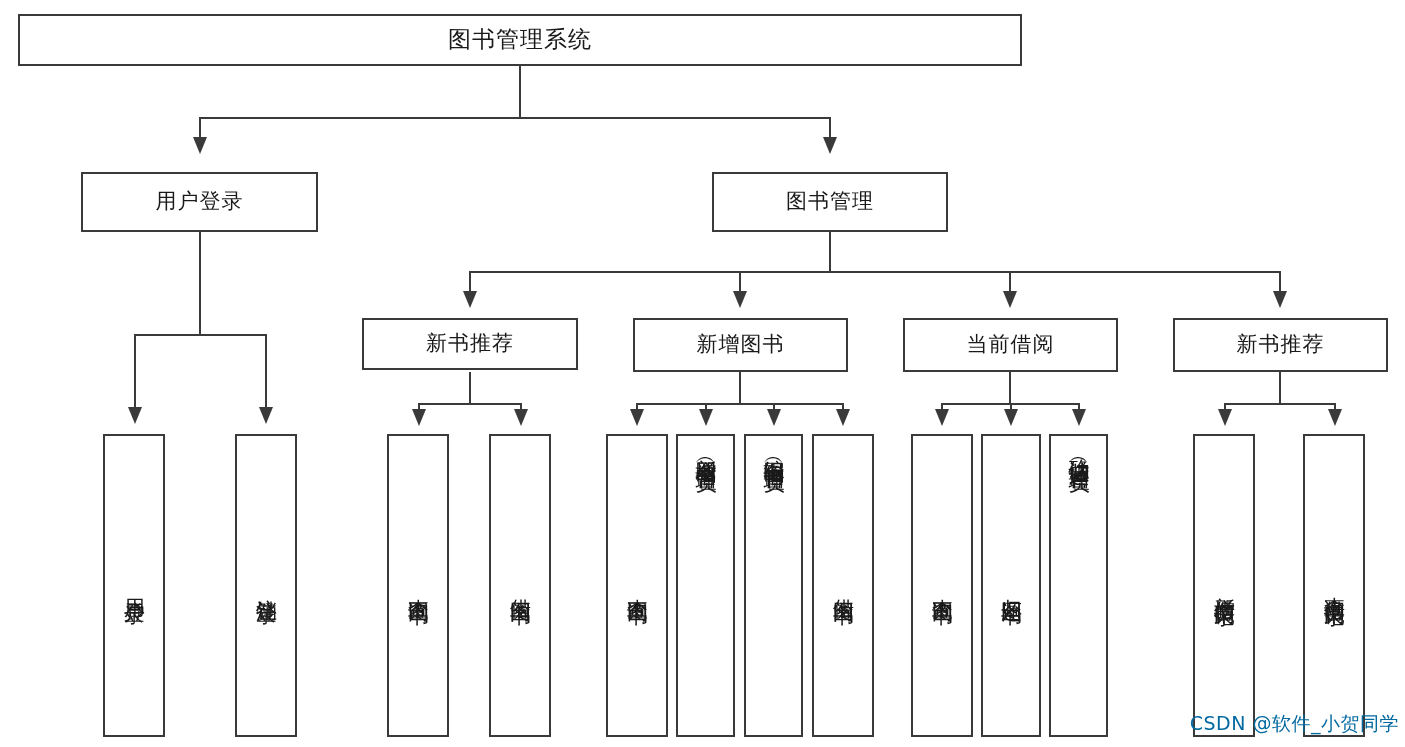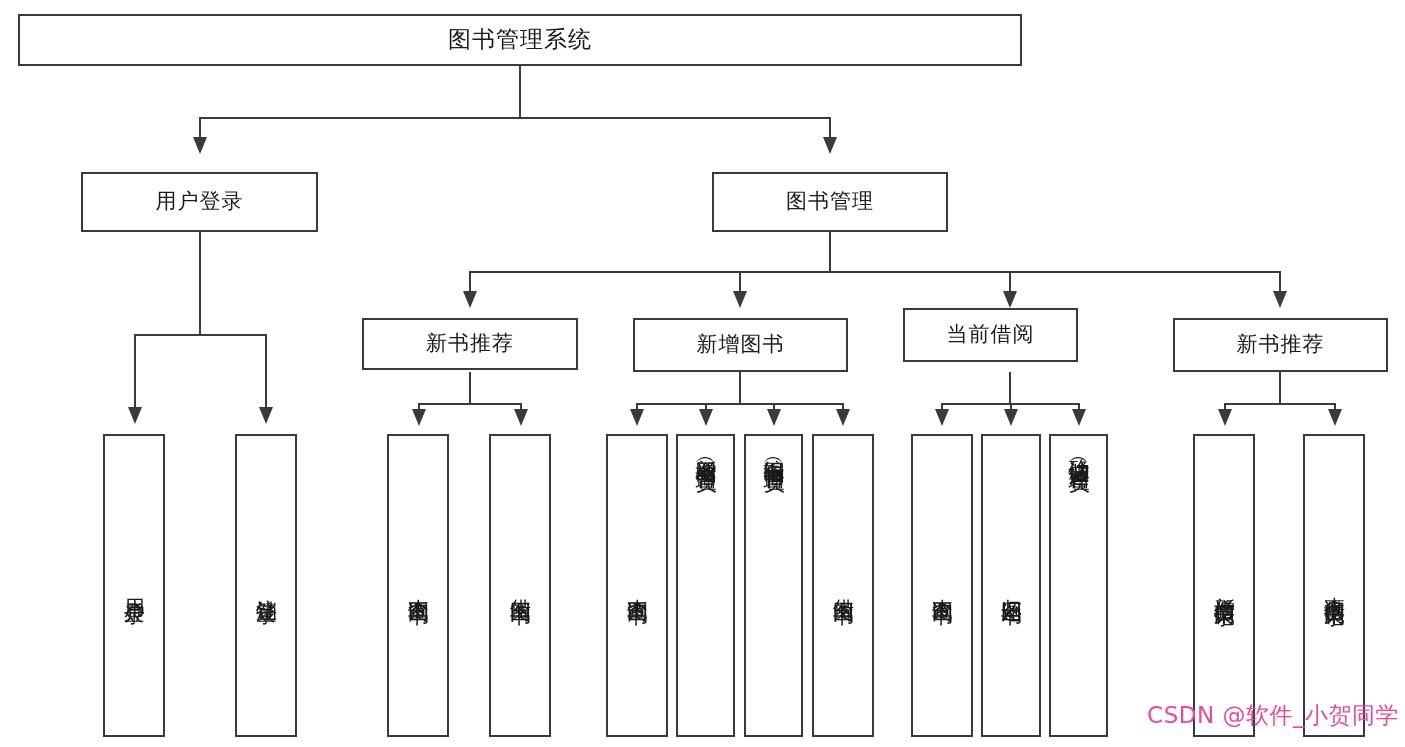--- a/index.html
+++ b/index.html
@@ -68,23 +68,23 @@
     width: 0;
     height: 0;
     border-left: 7px solid transparent;
     border-right: 7px solid transparent;
     border-top: 17px solid #3a3a3a;
   }
   
   #watermark {
     position: absolute;
     right: 6px;
-    bottom: 16px;
-    font-size: 23px;
-    color: #ec4899;
+    bottom: 10px;
+    font-size: 19px;
+    color: #0369a1;
     letter-spacing: 0.5px;
     white-space: nowrap;
     pointer-events: none;
   }
 </style>
 </head>
 <body>
 
 <div id="canvas">
 
@@ -126,21 +126,21 @@
   <div class="arrow" style="left:1003px; top:291px;"></div>
   <div class="ln vt" style="left:1279px; top:271px; width:2px; height:22px;"></div>
   <div class="arrow" style="left:1273px; top:291px;"></div>
 
   <div class="node h" style="left:362px; top:318px; width:216px; height:52px;">
     <span>新书推荐</span>
   </div>
   <div class="node h" style="left:633px; top:318px; width:215px; height:54px;">
     <span>新增图书</span>
   </div>
-  <div class="node h" style="left:903px; top:308px; width:175px; height:54px;">
+  <div class="node h" style="left:903px; top:318px; width:215px; height:54px;">
     <span>当前借阅</span>
   </div>
   <div class="node h" style="left:1173px; top:318px; width:215px; height:54px;">
     <span>新书推荐</span>
   </div>
 
   <div class="ln vt" style="left:469px; top:372px; width:2px; height:33px;"></div>
   <div class="ln hz" style="left:418px; top:403px; width:104px; height:2px;"></div>
   <div class="ln vt" style="left:418px; top:403px; width:2px; height:8px;"></div>
   <div class="arrow" style="left:412px; top:409px;"></div>

